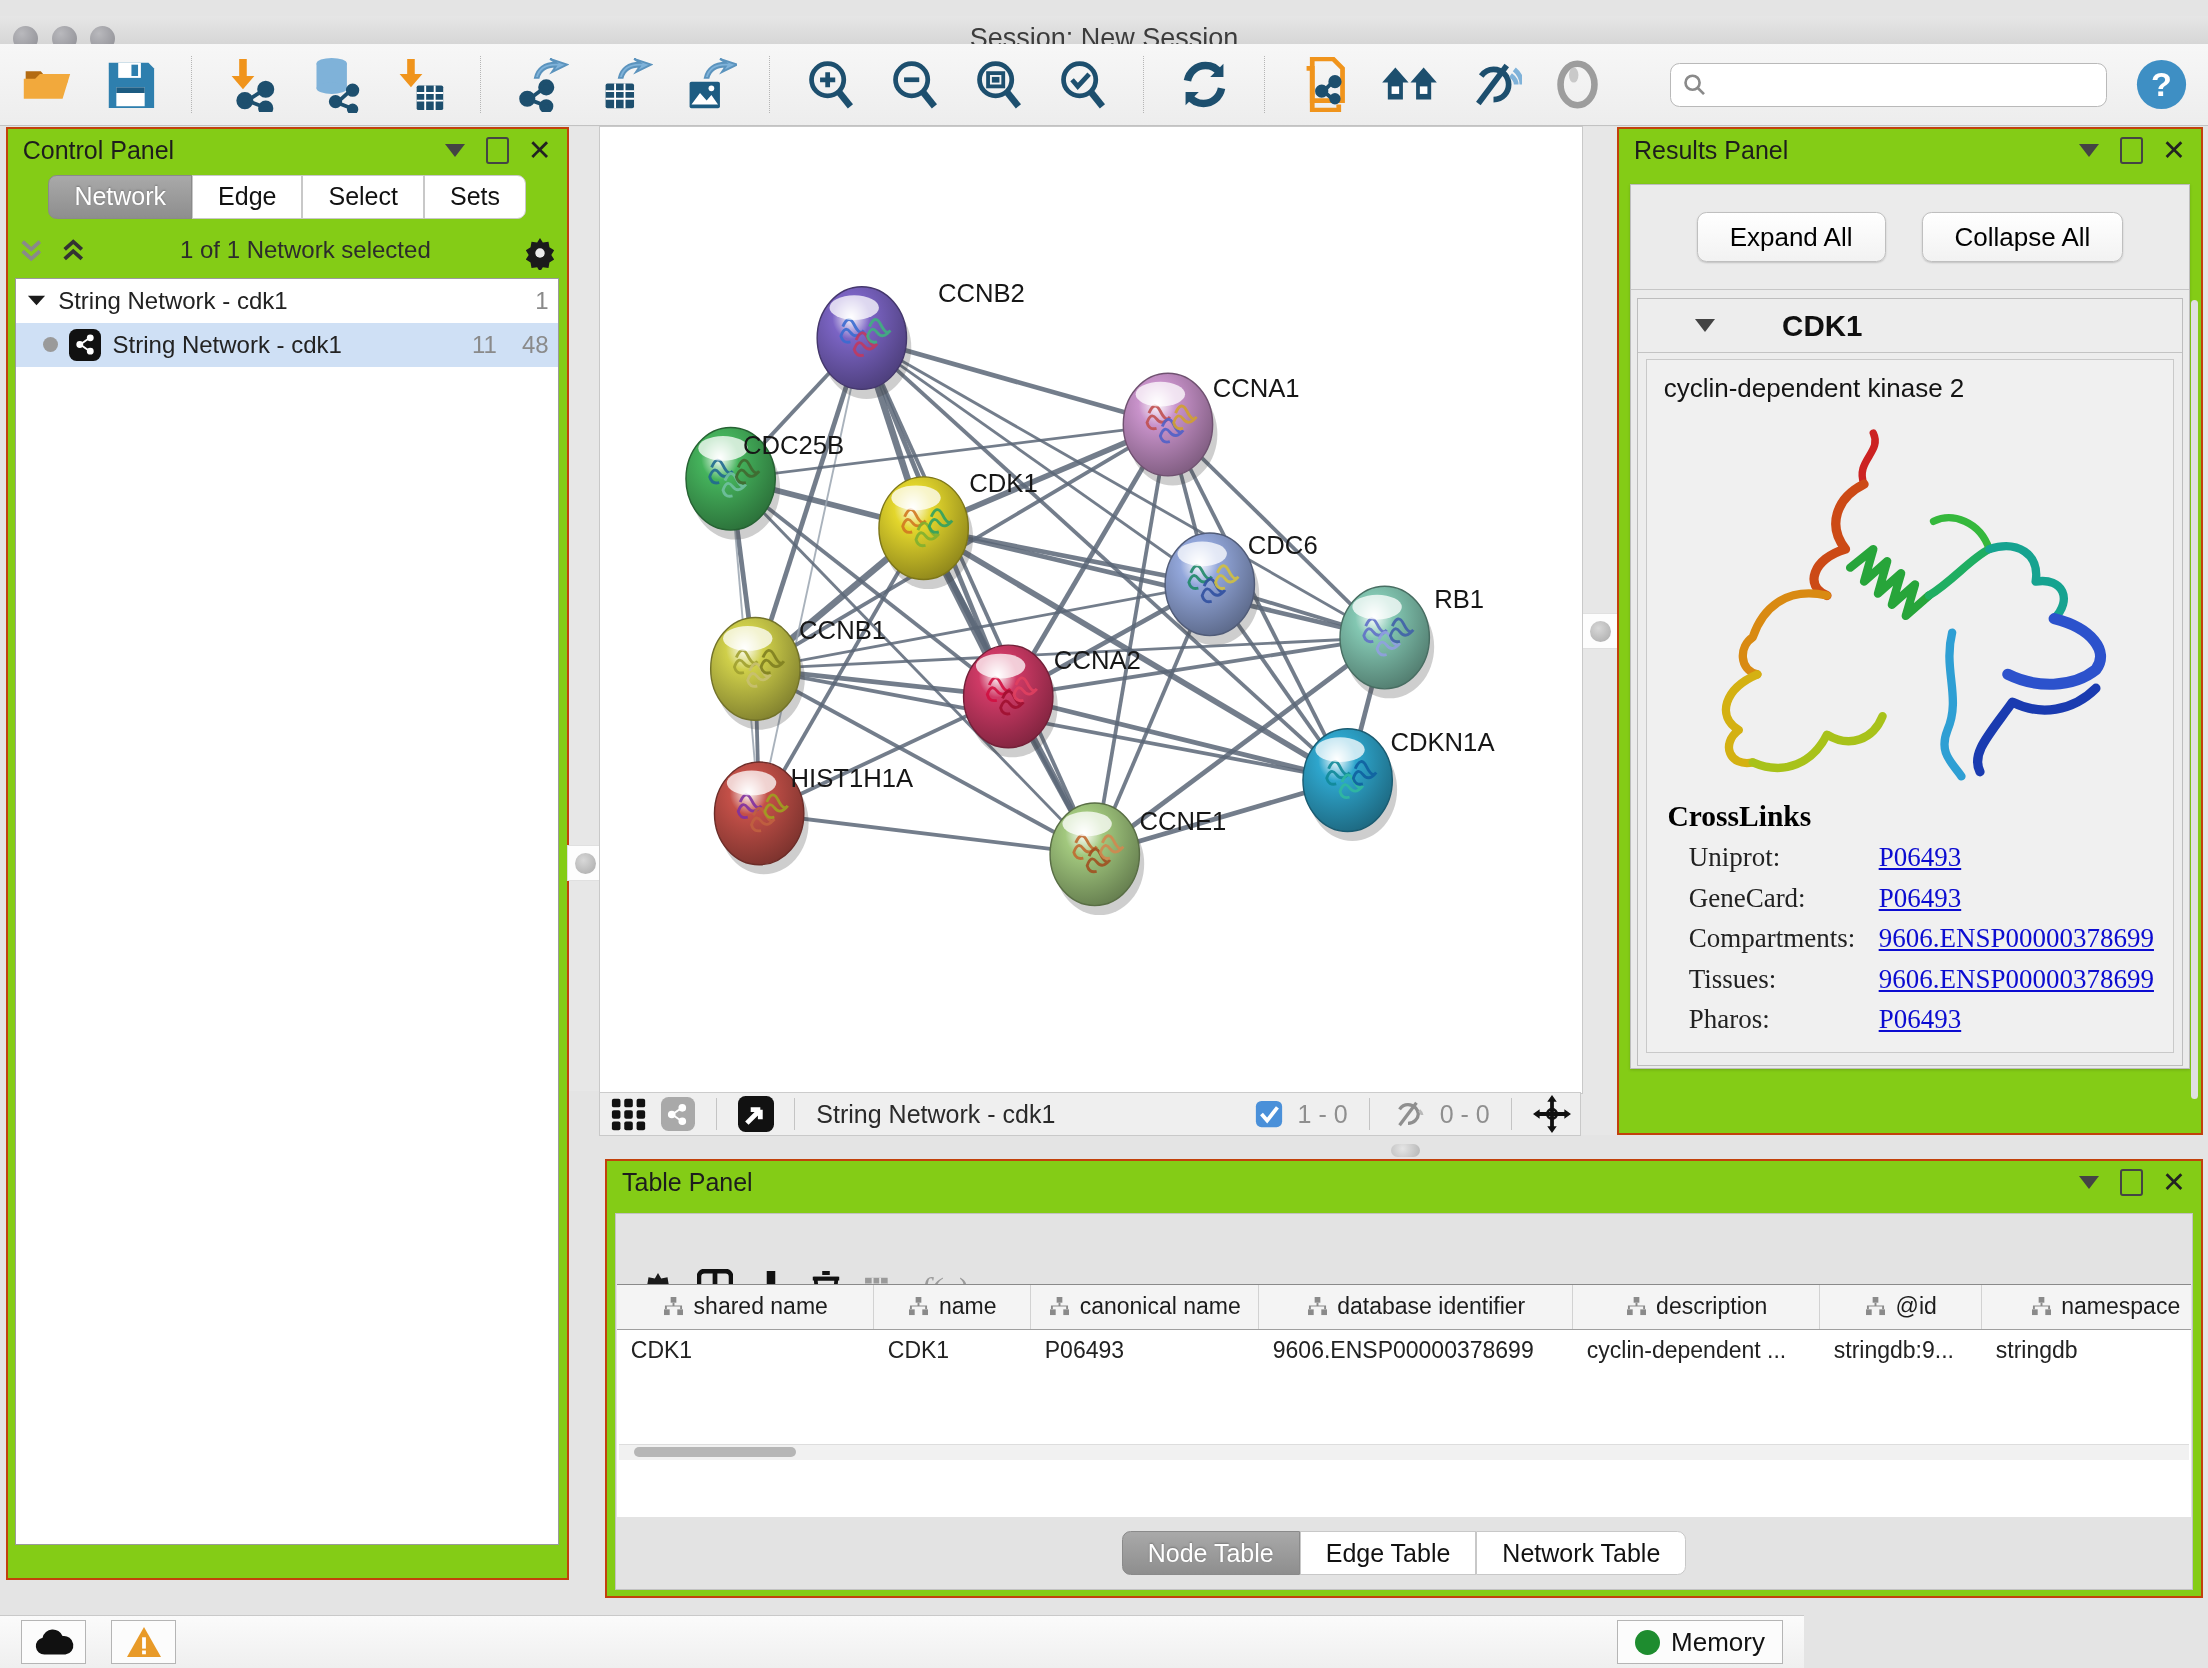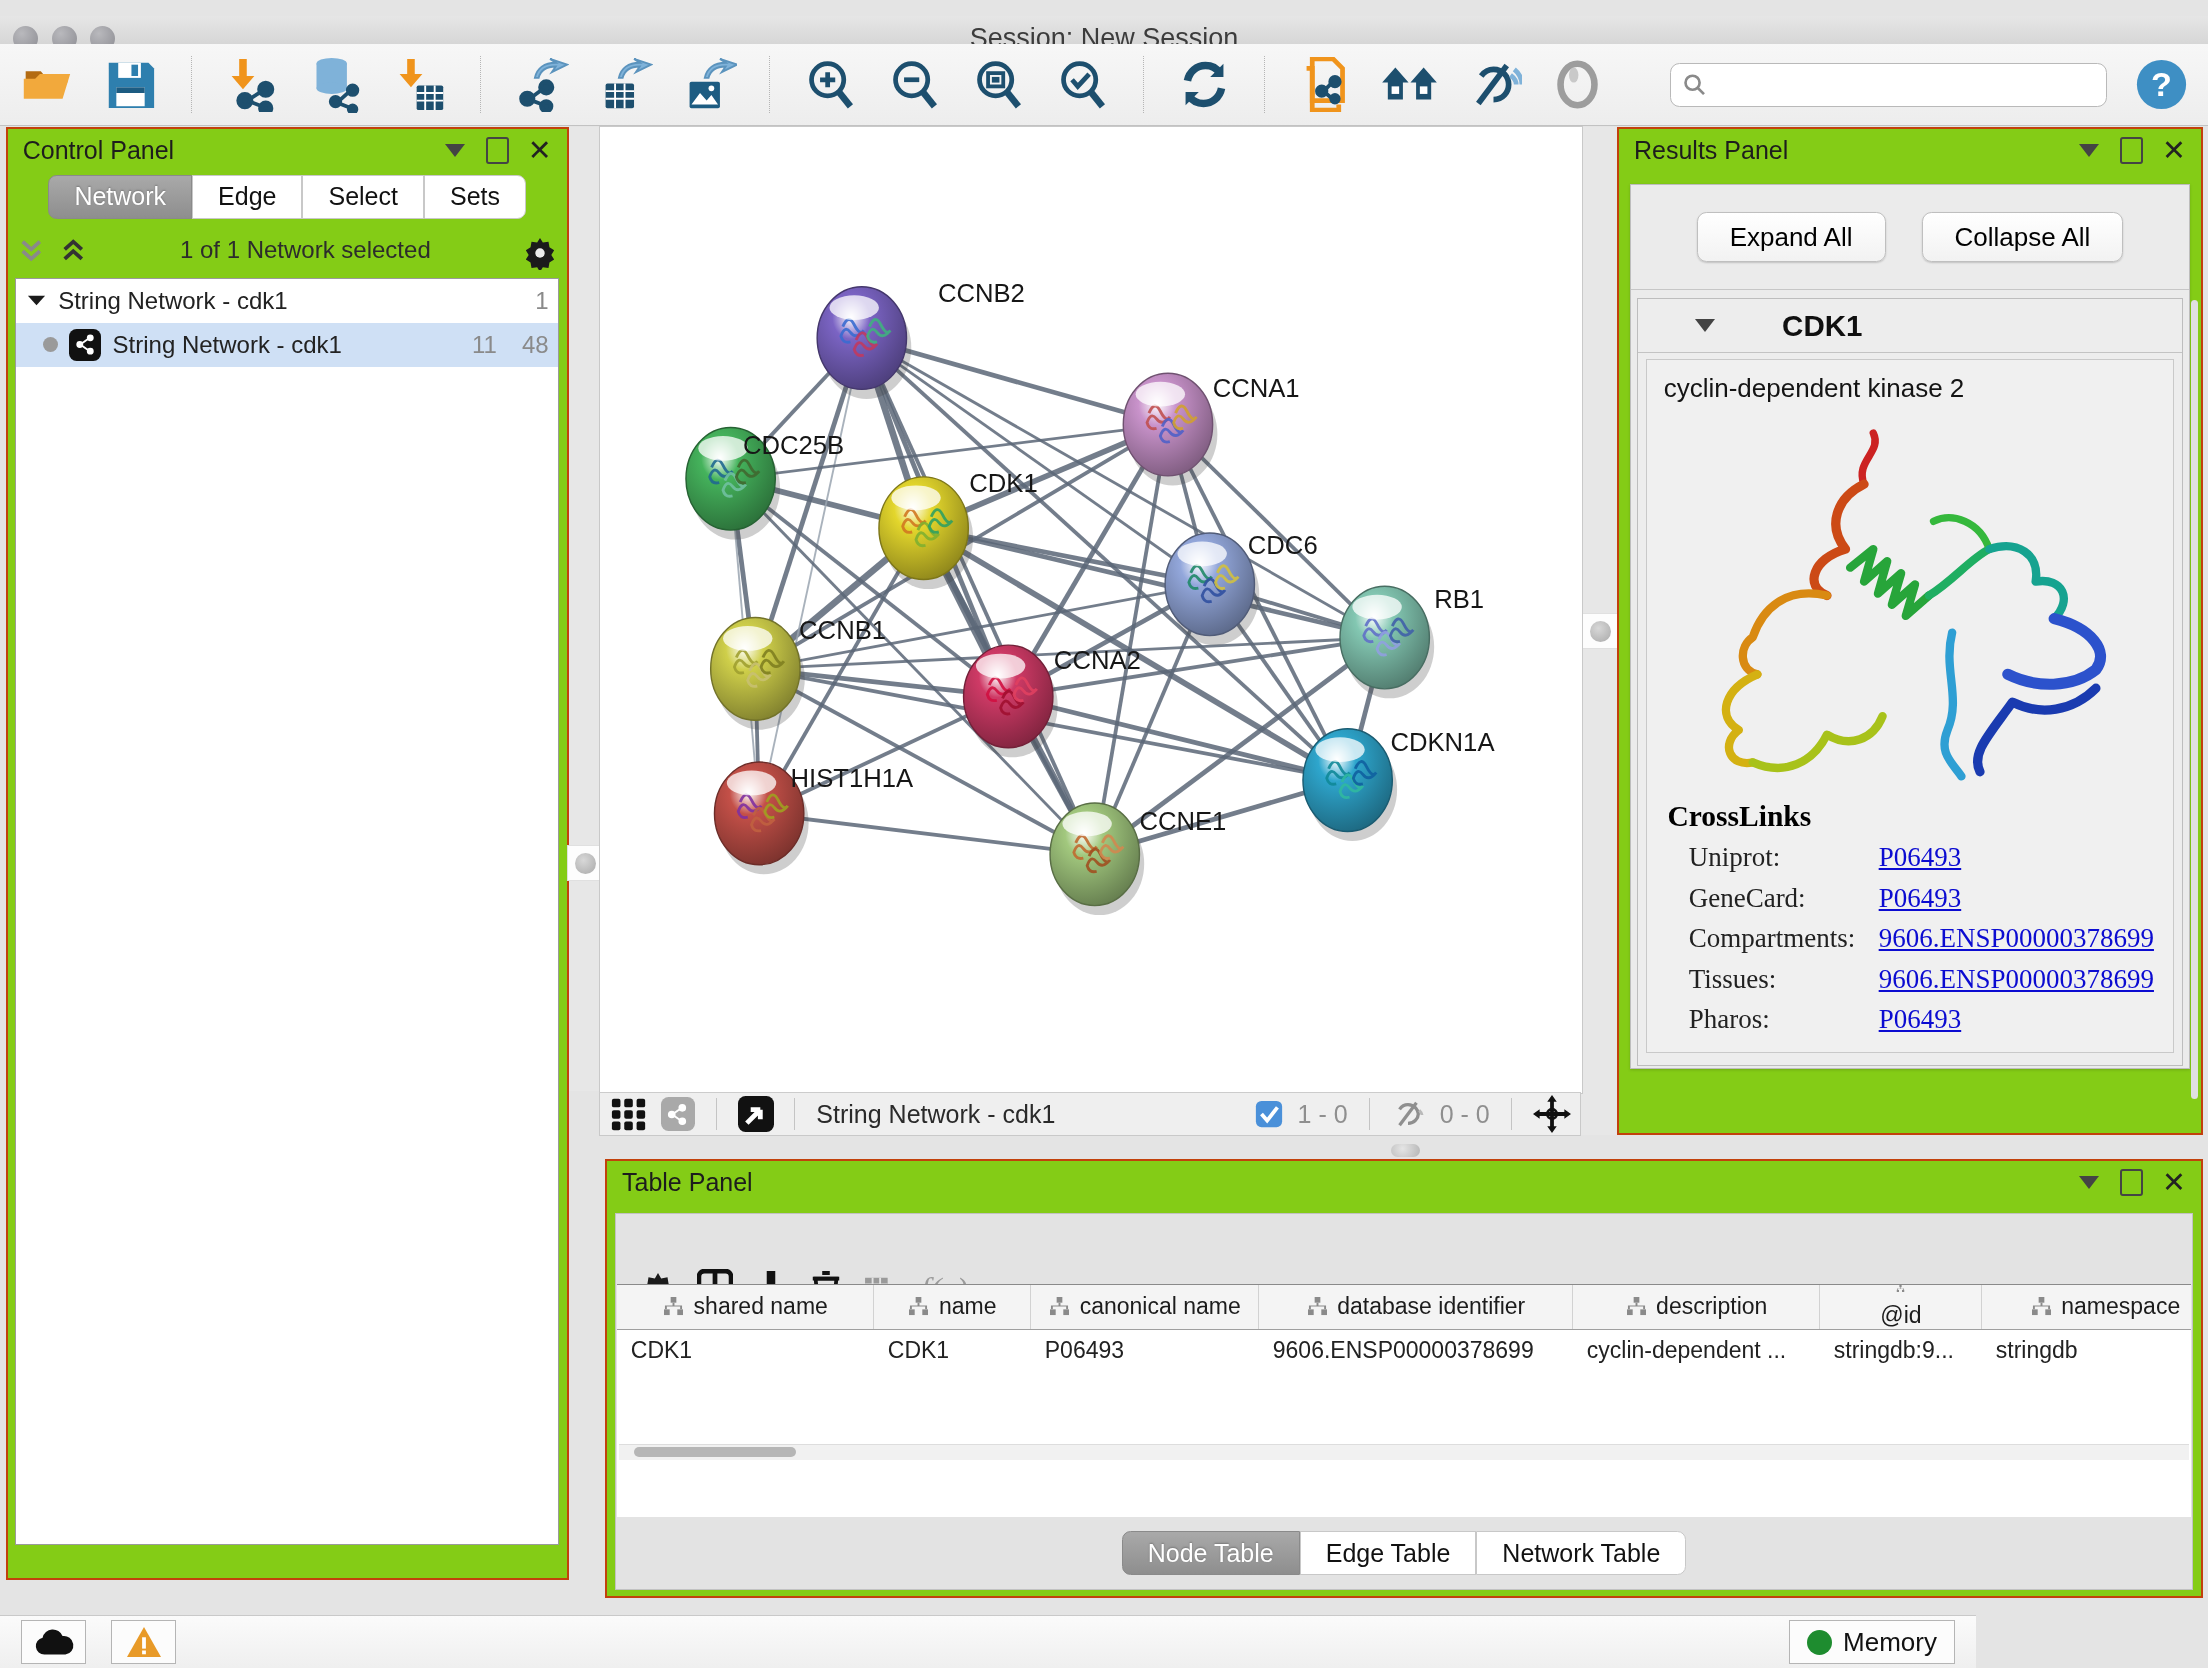--- a/index.html
+++ b/index.html
@@ -77,21 +77,21 @@
   #tp-toolbar{display:flex;align-items:center;gap:20px;padding:15px 0 9.5px 23px;margin-top:40px;}
   #node-table{position:absolute;left:1.9px;right:1.9px;top:70px;bottom:72px;background:#fff;border-top:1.9px solid #8a8a8a;overflow:hidden;}
   #nt-head{display:flex;background:#f4f4f4;border-bottom:1px solid #9f9f9f;height:44px;}
   .nt-hcell{display:flex;align-items:center;justify-content:center;gap:9.5px;font-size:23px;color:#1c1c1c;border-right:1px solid #d2d2d2;box-sizing:border-box;flex:none;overflow:hidden;}
   #nt-row{display:flex;height:42px;align-items:center;}
   .nt-cell{font-size:23px;padding-left:13.3px;box-sizing:border-box;flex:none;white-space:nowrap;overflow:hidden;}
   #nt-hscroll{position:absolute;left:1.9px;right:1.9px;bottom:57px;height:15px;background:#f1f1f1;border-top:1px solid #ddd;}
   #nt-thumb{width:162px;height:9.5px;margin:2.9px 0 0 15px;background:#b6b6b6;border-radius:5.7px;}
   #tp-tabs{position:absolute;left:0;right:0;bottom:13.3px;display:flex;justify-content:center;}
   
-  #statusbar{left:0;top:1615px;width:1976px;height:53px;background:linear-gradient(#fbfbfb,#efefef);border-top:1px solid #c9c9c9;
+  #statusbar{left:0;top:1615px;width:1804px;height:53px;background:linear-gradient(#fbfbfb,#efefef);border-top:1px solid #c9c9c9;
              display:flex;align-items:center;padding:0 21px;box-sizing:border-box;gap:25px;}
   .sb-btn{width:63px;height:42px;background:#fcfcfc;border:1.9px solid #b5b5b5;display:flex;align-items:center;justify-content:center;}
   #memory-btn{margin-left:auto;height:42px;background:#fcfcfc;border:1.9px solid #b5b5b5;display:flex;align-items:center;gap:11.4px;
               padding:0 17px;font-size:26px;color:#111;}
   #memory-dot{width:25px;height:25px;border-radius:50%;background:#1e8c2f;}
   svg{display:block;}
   text{font-family:"Liberation Sans","DejaVu Sans",sans-serif;}
 </style>
 </head>
 <body>
@@ -762,21 +762,21 @@
             <svg width="21" height="19" viewBox="0 0 22 20">
               <g fill="#8a8a8a">
                 <rect x="8" y="0" width="6" height="6"></rect>
                 <rect x="1" y="13" width="6" height="6"></rect>
                 <rect x="15" y="13" width="6" height="6"></rect>
                 <path d="M10 6h2v4H4v3H2v-4h8zM12 9h8v4h-2v-3h-6z"></path>
               </g>
             </svg>
             <span>description</span>
           </div>
-          <div class="nt-hcell" style="width: 162px; flex-direction: column;">
+          <div class="nt-hcell" style="width: 162px;">
             <svg width="21" height="19" viewBox="0 0 22 20">
               <g fill="#8a8a8a">
                 <rect x="8" y="0" width="6" height="6"></rect>
                 <rect x="1" y="13" width="6" height="6"></rect>
                 <rect x="15" y="13" width="6" height="6"></rect>
                 <path d="M10 6h2v4H4v3H2v-4h8zM12 9h8v4h-2v-3h-6z"></path>
               </g>
             </svg>
             <span>@id</span>
           </div>

